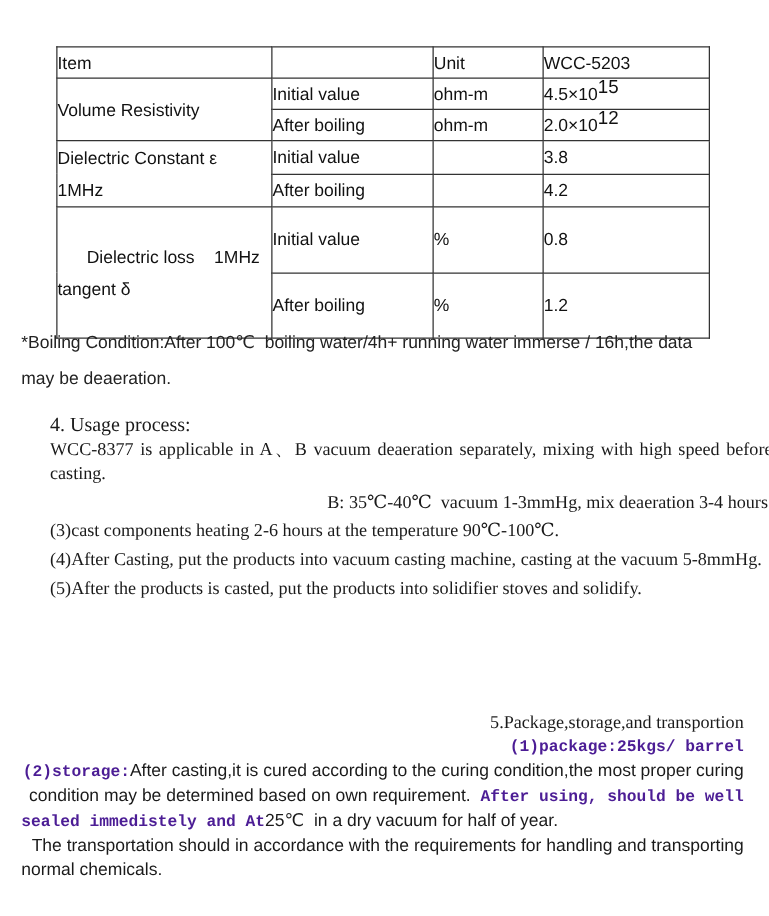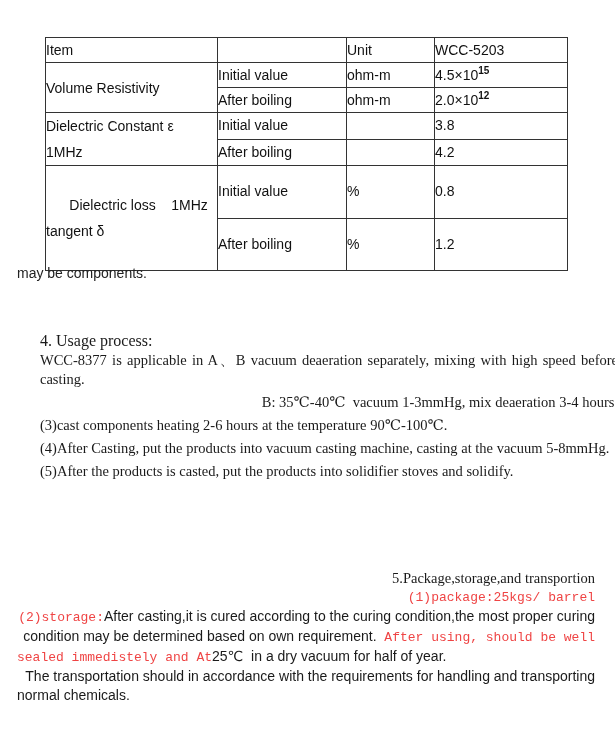--- a/index.html
+++ b/index.html
@@ -1,35 +1,35 @@
 <!DOCTYPE html>
 <html><head>
 <meta charset="utf-8">
 <style>
   html, body { margin: 0; padding: 0; background: #ffffff; }
   body { width: 615px; height: 733px; position: relative; overflow: hidden; color: #1a1a1a; }
   .sans { font-family: "Liberation Sans", "DejaVu Sans", sans-serif; }
   .serif { font-family: "Liberation Serif", "DejaVu Serif", serif; margin-left: 23px; }
-  .mono { font-family: "Liberation Mono", "DejaVu Sans Mono", monospace; color: #ef4444; }
+  .mono { font-family: "Liberation Mono", "DejaVu Sans Mono", monospace; color: #4c1d95; font-weight: bold; }
 
   table.spec {
     position: absolute; left: 45px; top: 37px;
     border-collapse: collapse;
     font-family: "Liberation Sans", "DejaVu Sans", sans-serif;
     font-size: 14px; color: #111;
   }
   table.spec td {
     border: 1.5px solid #333;
     text-align: left; vertical-align: middle;
     height: 24px; padding: 0;
     line-height: 17px;
   }
   table.spec td.item { line-height: 26px; }
   col.c1 { width: 172px; } col.c2 { width: 129px; } col.c3 { width: 88px; } col.c4 { width: 133px; }
-  sup { font-size: 10px; vertical-align: 6px; line-height: 0; font-weight: bold; }
+  sup { font-size: 15px; vertical-align: 6px; line-height: 0; }
 
   .block { position: absolute; left: 17px; width: 578px; }
   .note { top: 259px; font-size: 14px; line-height: 29px; color: #222; }
   .usage { top: 331px; font-size: 14.5px; line-height: 19px; }
   .usage .title { font-size: 16px; line-height: 20px; }
   .usage p { margin: 0; }
   .usage .gap { margin-bottom: 4px; }
   .justify { text-align: justify; text-align-last: left; }
   .pkg { top: 569px; font-size: 14px; line-height: 19px; }
   .pkg p { margin: 0; text-align: right; }
@@ -92,21 +92,22 @@
   </tr>
   <tr>
     <td>After boiling</td>
     <td>%</td>
     <td>1.2</td>
   </tr>
 </tbody>
   </table>
 
 <div class="block note sans">
-  <div>may be components.</div>
+  <div style="white-space:pre;">*Boiling Condition:After 100℃  boiling water/4h+ running water immerse / 16h,the data</div>
+  <div>may be deaeration.</div>
 </div>
 
 <div class="block usage serif">
   <p class="title">4. Usage process:</p>
   <p class="justify gap">WCC-8377 is applicable in A、B vacuum deaeration separately, mixing with high speed before casting.</p>
   <p class="gap" style="white-space:pre;text-align:right;">B: 35℃-40℃  vacuum 1-3mmHg, mix deaeration 3-4 hours.</p>
   <p class="gap">(3)cast components heating 2-6 hours at the temperature 90℃-100℃.</p>
   <p class="gap">(4)After Casting, put the products into vacuum casting machine, casting at the vacuum 5-8mmHg.</p>
   <p>(5)After the products is casted, put the products into solidifier stoves and solidify.</p>
 </div>

